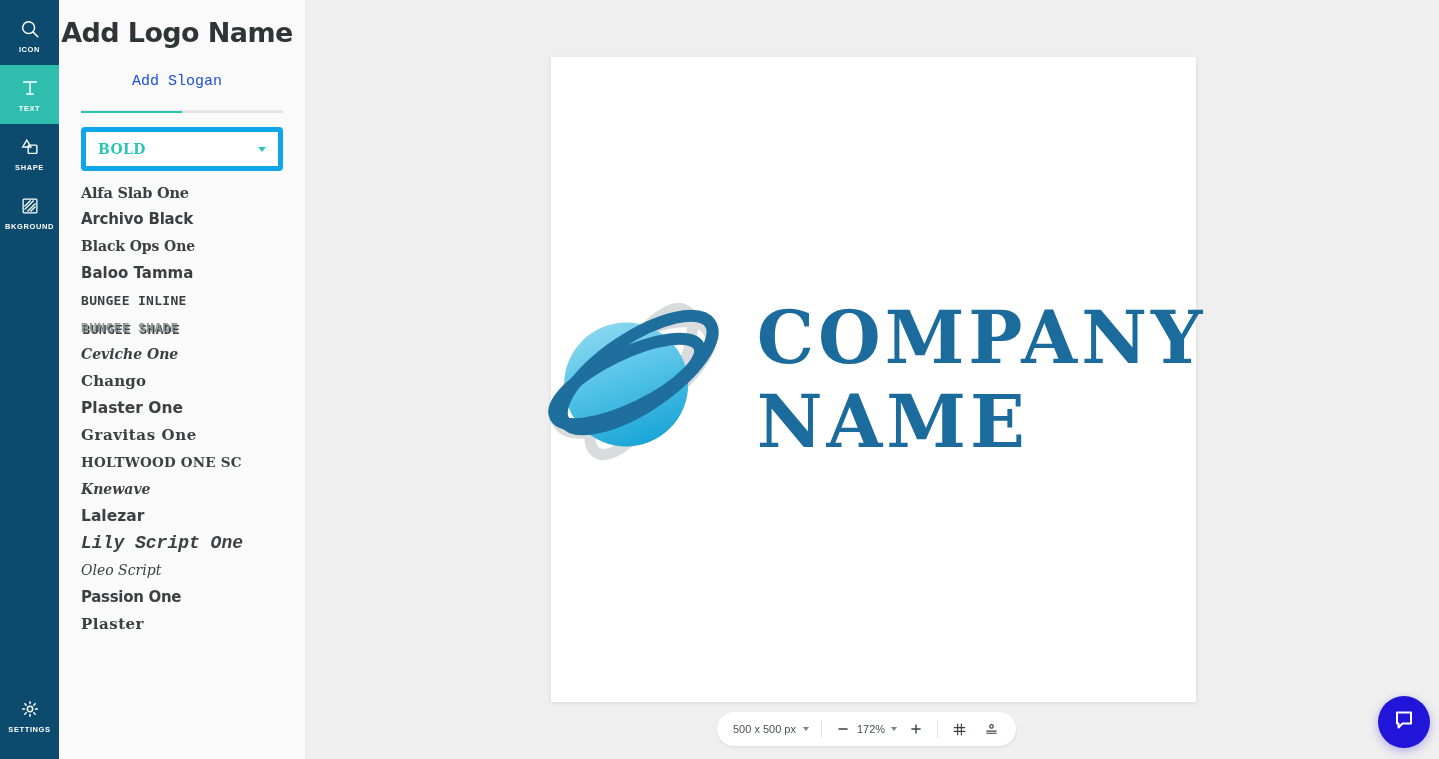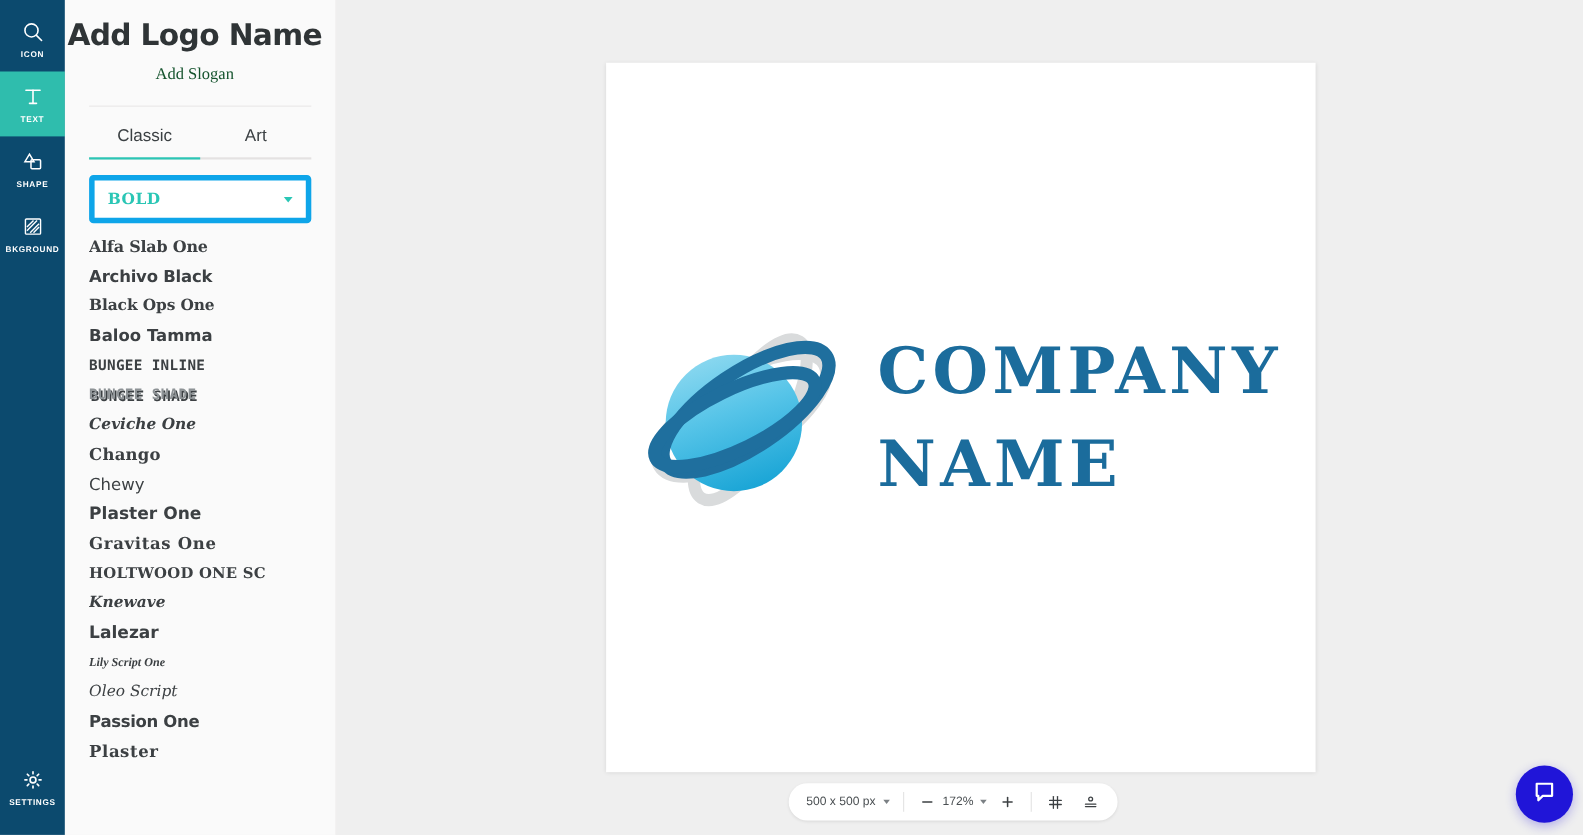--- a/index.html
+++ b/index.html
@@ -48,23 +48,23 @@
     position: relative; overflow: hidden;
   }
   .panel-head { padding: 14px 10px 0 0; text-align: center; }
   .logo-title {
     font-family: "DejaVu Sans", sans-serif;
     font-size: 27px; font-weight: 700;
     color: #2f3436; letter-spacing: -.6px;
     line-height: 38px;
   }
   .logo-slogan {
-    font-family: Liberation Serif, serif;
-    font-size: 15px; color: #14532d;
-    margin-top: 6px; line-height: 20px;
+    font-family: Liberation Mono, monospace;
+    font-size: 15px; color: #1d4ed8;
+    margin-top: 20px; line-height: 20px;
   }
   .panel-div {
     height: 1px; background: #e9e7e7;
     margin: 18px 22px 0 22px;
   }
 
   
   .tabs {
     display: flex; margin: 0 22px;
     position: relative; padding-top: 12px;
@@ -124,21 +124,21 @@
   .f-ops    { font-family: "DejaVu Serif", serif; font-weight: 700; font-size: 14px; letter-spacing: -.1px; }
   .f-caps   { font-family: "DejaVu Sans Mono", monospace; font-weight: 700; font-size: 13px; letter-spacing: .3px; }
   .f-shade  { font-family: "DejaVu Sans Mono", monospace; font-weight: 700; font-size: 13px; letter-spacing: .3px; color: #8e9396; text-shadow: 1.5px 1.5px 0 #3c4043; }
   .f-script { font-family: "DejaVu Serif", serif; font-weight: 700; font-style: italic; font-size: 14px; }
   .f-chango { font-family: "DejaVu Serif", serif; font-weight: 700; font-size: 15px; letter-spacing: .2px; }
   .f-chewy  { font-family: "DejaVu Sans", sans-serif; font-weight: 400; font-size: 15px; }
   .f-grav   { font-family: "DejaVu Serif", serif; font-weight: 700; font-size: 15px; letter-spacing: .6px; }
   .f-holt   { font-family: "DejaVu Serif", serif; font-weight: 700; font-size: 13.5px; letter-spacing: .2px; }
   .f-knew   { font-family: "DejaVu Serif", serif; font-style: italic; font-weight: 700; font-size: 14px; }
   .f-lale   { font-family: "DejaVu Sans", sans-serif; font-weight: 700; font-size: 15.5px; }
-  .f-lily   { font-family: Liberation Serif, serif; font-style: italic; font-weight: 700; font-size: 11px; }
+  .f-lily   { font-family: Liberation Mono, monospace; font-style: italic; font-weight: 700; font-size: 18px; }
   .f-oleo   { font-family: "DejaVu Serif", serif; font-style: italic; font-size: 14px; }
   .f-pass   { font-family: "DejaVu Sans", sans-serif; font-weight: 700; font-size: 15px; letter-spacing: -.3px; }
   .f-plas   { font-family: "DejaVu Serif", serif; font-weight: 700; font-size: 15px; letter-spacing: .5px; }
 
   
   .stage {
     flex: 1 1 auto; position: relative;
     background: #efefef; height: 759px;
   }
   .canvas {
@@ -152,21 +152,21 @@
     position: absolute;
     left: 50%; top: 50%;
     transform: translate(-50%, -50%);
     display: flex; align-items: center;
     gap: 28px;
   }
   .art-mark { width: 188px; height: 205px; flex: 0 0 188px; }
   .art-text {
     font-family: "DejaVu Serif", serif;
     font-weight: 700;
-    font-size: 58px; line-height: 84px;
+    font-size: 72px; line-height: 84px;
     color: #1b6c9c; letter-spacing: 4px;
   }
 
   
   .bottombar {
     position: absolute;
     left: 411px; top: 712px;
     height: 34px; background: #ffffff;
     border-radius: 17px;
     display: flex; align-items: center;
@@ -263,43 +263,38 @@
     </div>
   </div>
 
   <div class="panel">
     <div class="panel-head">
       <div class="logo-title">Add Logo Name</div>
       <div class="logo-slogan">Add Slogan</div>
     </div>
     <div class="panel-div"></div>
 
-    <div class="tabs">
-      <div class="tab">Classic</div>
-      <div class="tab">Art</div>
-    </div>
     <div class="tabs-underline">
       <div class="fill"></div>
     </div>
 
     <div class="fontselect">
       <span class="fontselect-val">BOLD</span>
       <span class="caret-s"></span>
     </div>
 
     <div class="fontlist">
         <div class="fontrow f-slab">Alfa Slab One</div>
         <div class="fontrow f-black">Archivo Black</div>
         <div class="fontrow f-ops">Black Ops One</div>
         <div class="fontrow f-round">Baloo Tamma</div>
         <div class="fontrow f-caps">BUNGEE INLINE</div>
         <div class="fontrow f-shade">BUNGEE SHADE</div>
         <div class="fontrow f-script">Ceviche One</div>
         <div class="fontrow f-chango">Chango</div>
-        <div class="fontrow f-chewy">Chewy</div>
         <div class="fontrow f-lale">Plaster One</div>
         <div class="fontrow f-grav">Gravitas One</div>
         <div class="fontrow f-holt">HOLTWOOD ONE SC</div>
         <div class="fontrow f-knew">Knewave</div>
         <div class="fontrow f-lale">Lalezar</div>
         <div class="fontrow f-lily">Lily Script One</div>
         <div class="fontrow f-oleo">Oleo Script</div>
         <div class="fontrow f-pass">Passion One</div>
         <div class="fontrow f-plas">Plaster</div>
       </div>

